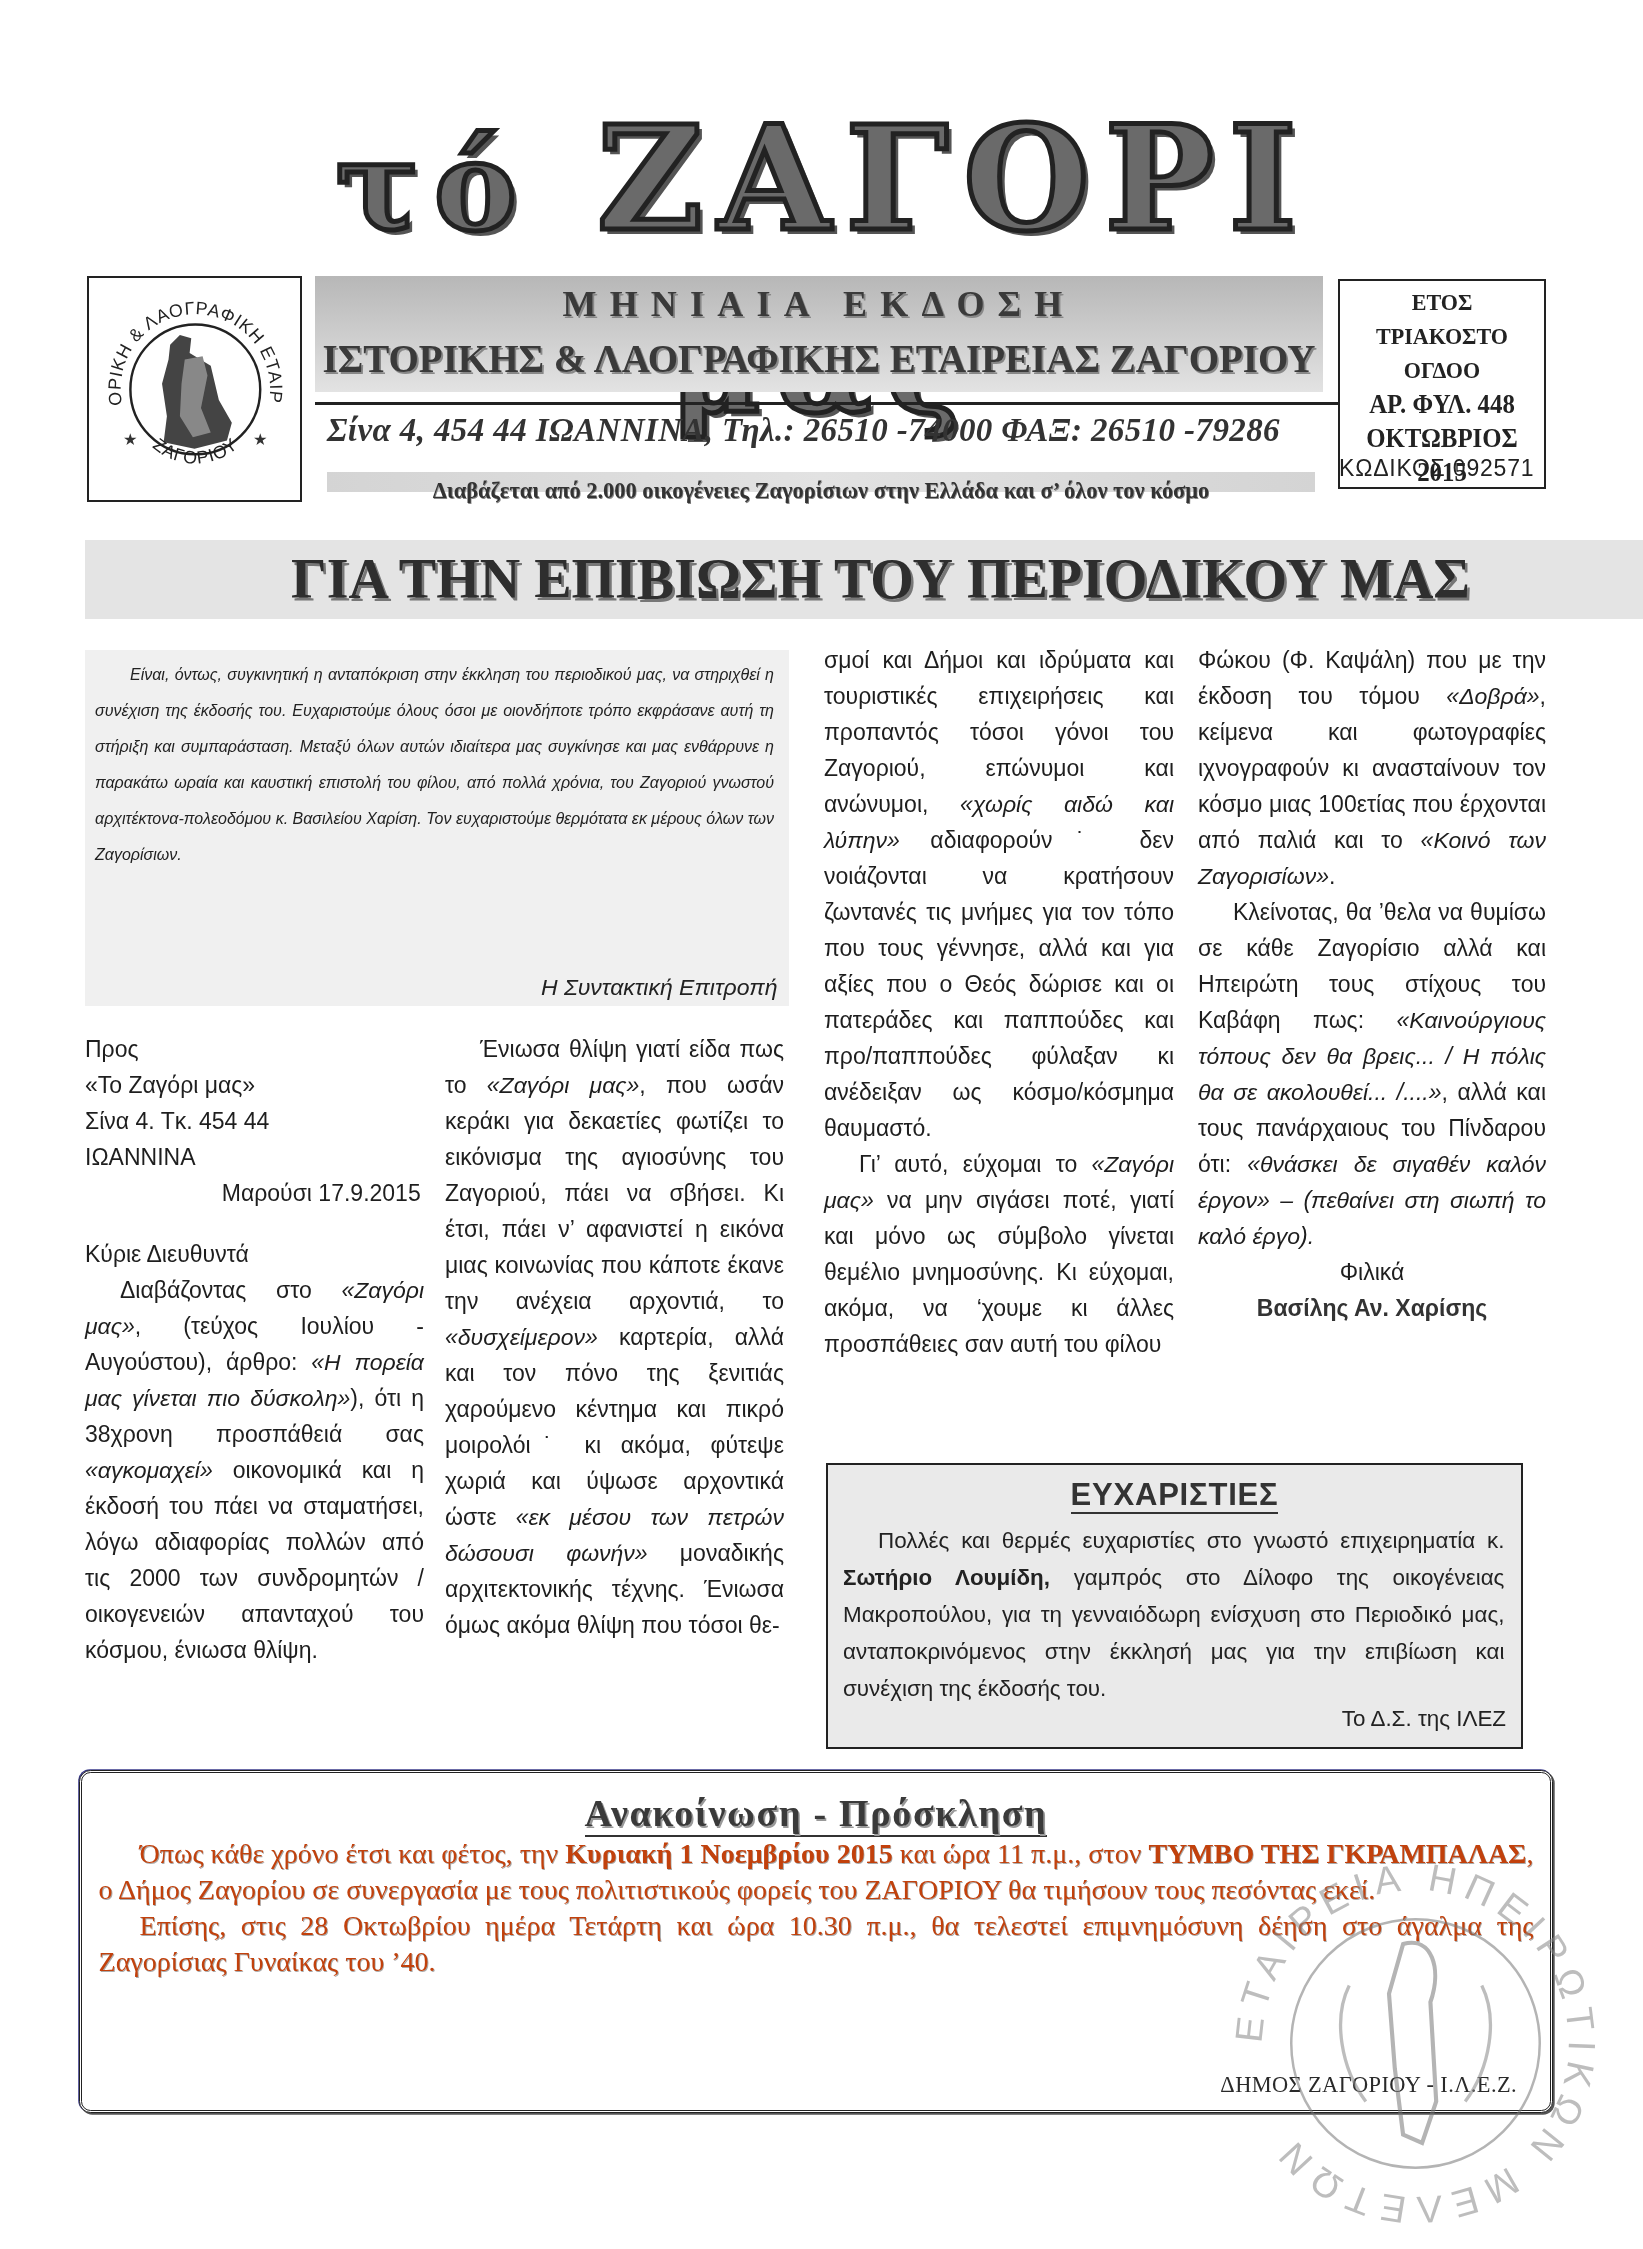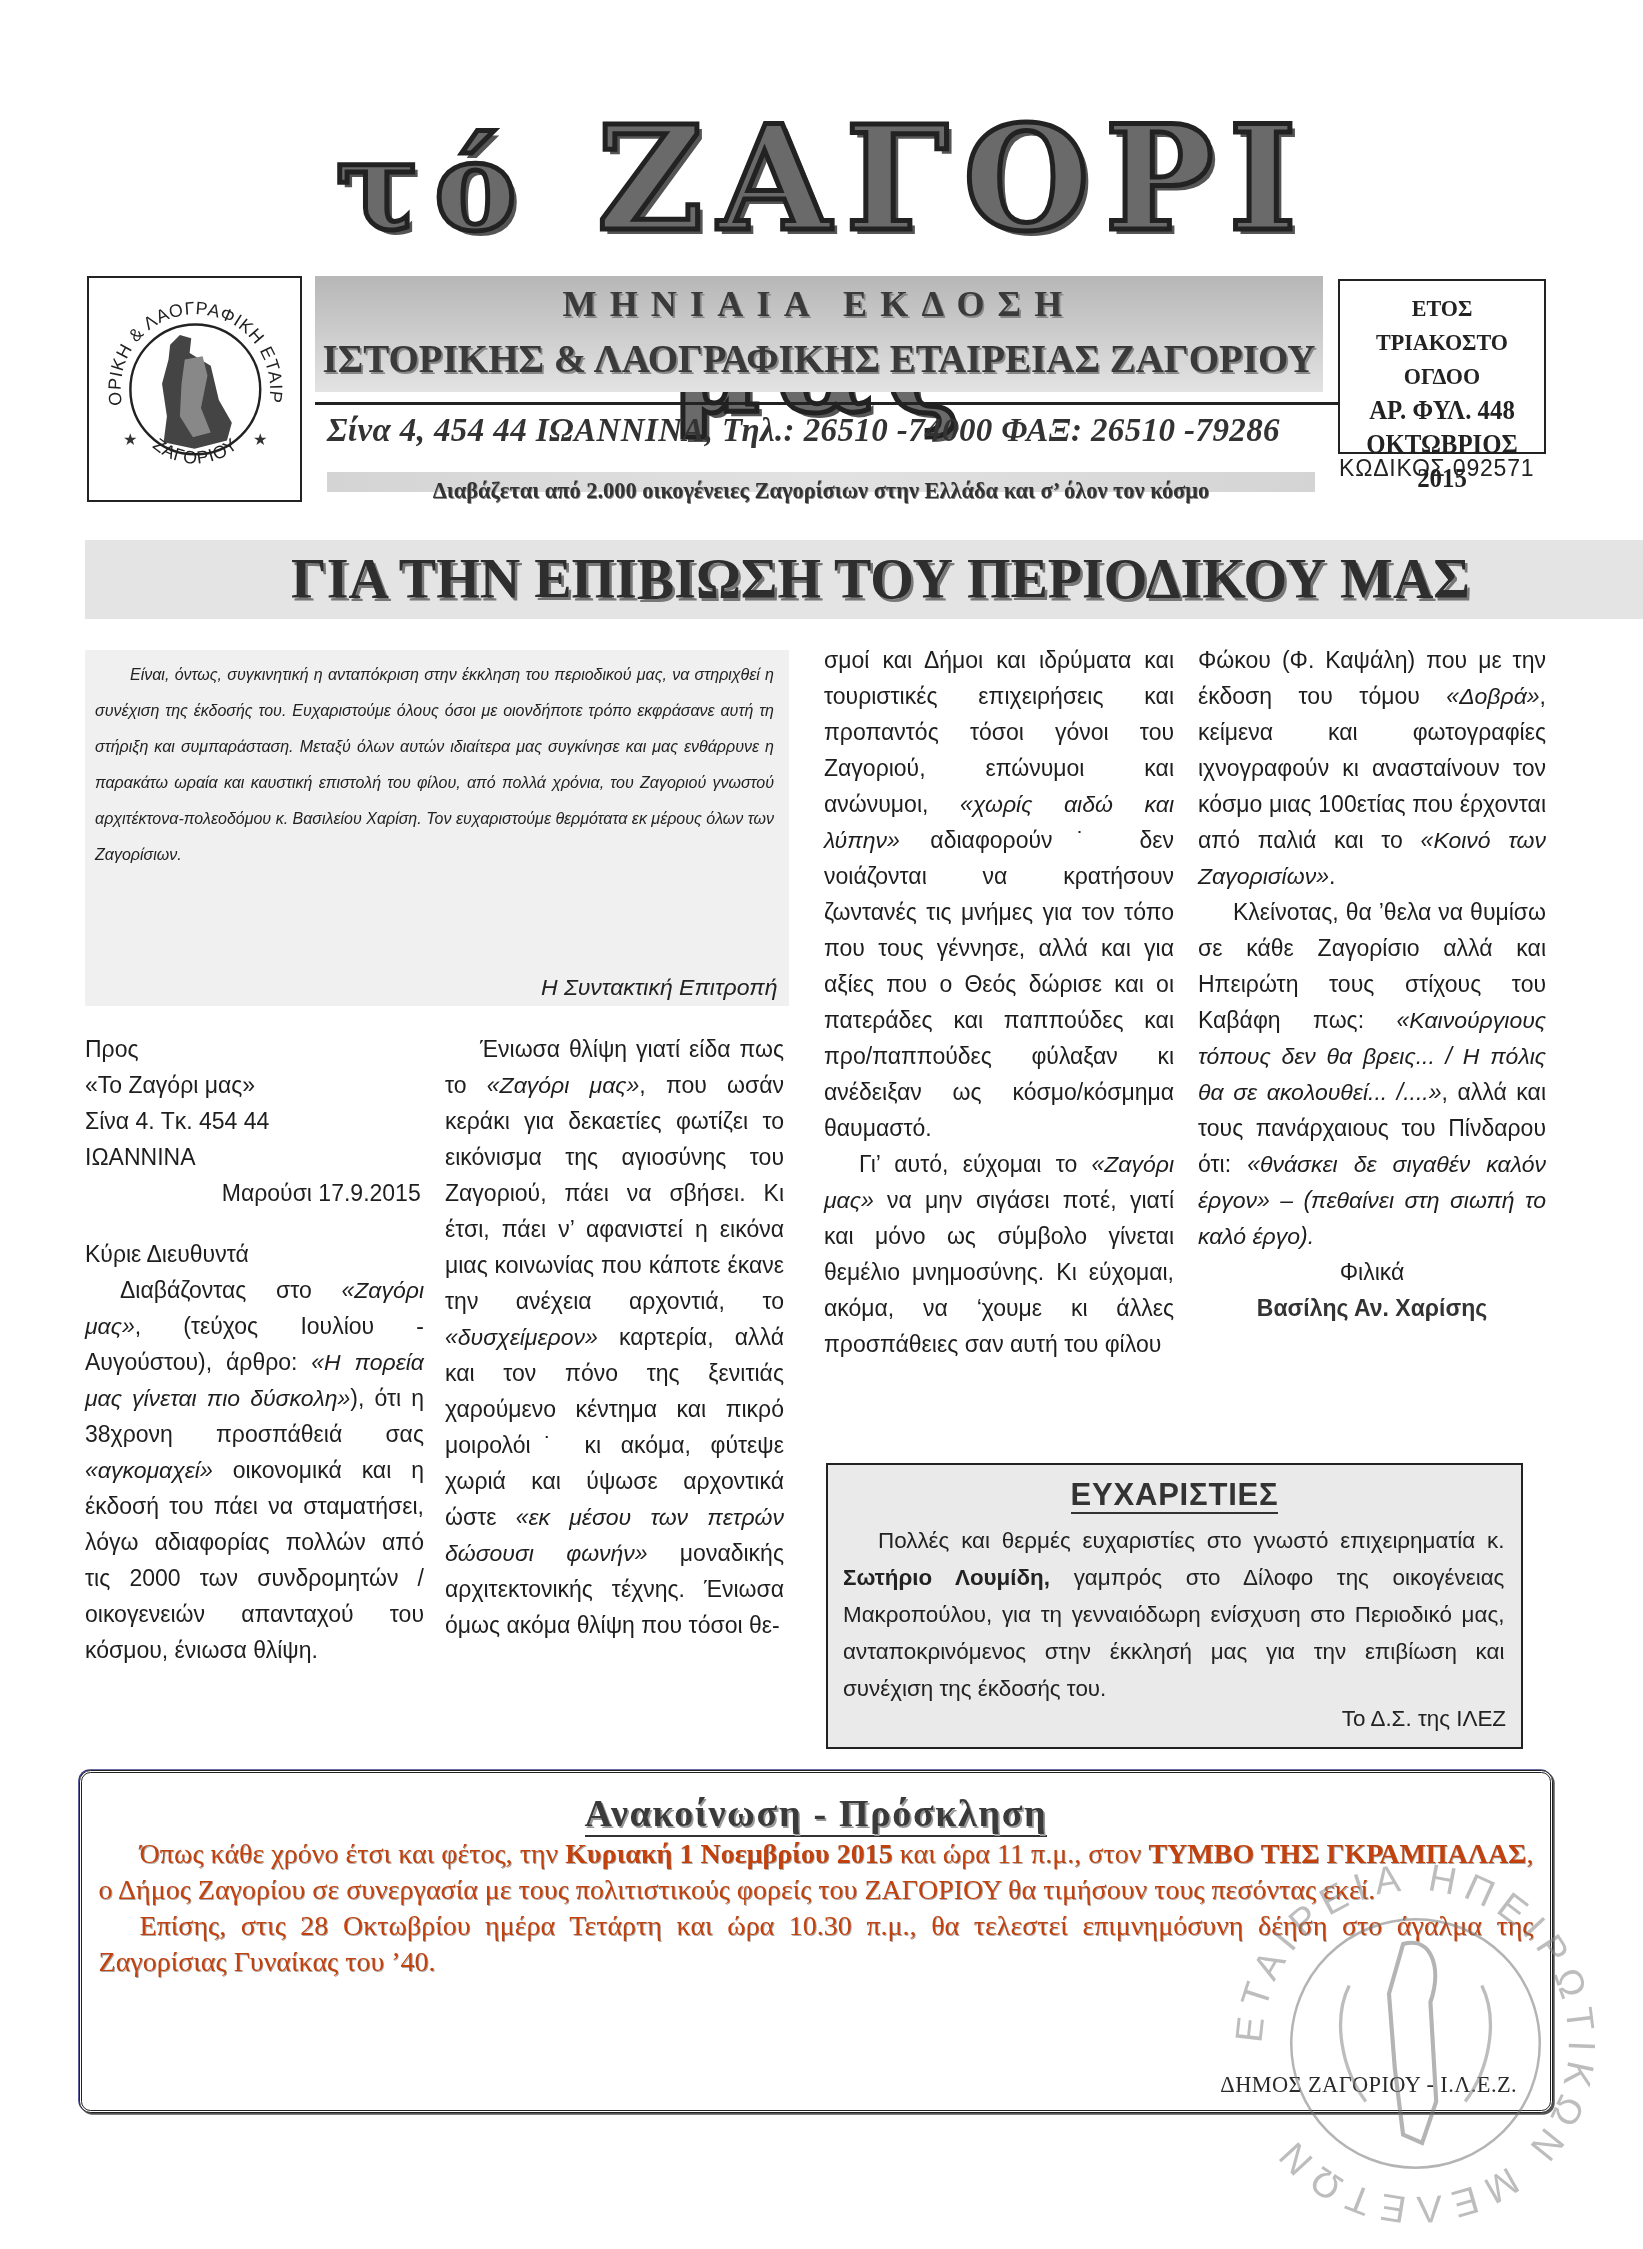--- a/index.html
+++ b/index.html
@@ -48,24 +48,24 @@
     font-family: "Liberation Serif", serif; font-style: italic; font-weight: bold;
     font-size: 33px; color: #333; letter-spacing: 0.4px; white-space: nowrap;
   }
   .pub-readers {
     position: absolute; left: 327px; top: 472px; width: 988px; height: 20px;
     background: linear-gradient(90deg, #d4d4d4, #e2e2e2, #d4d4d4);
     font-family: "Liberation Serif", serif; font-weight: bold; font-size: 22.4px; line-height: 38px;
     text-align: center; color: #333; white-space: nowrap; text-shadow: 0.8px 0.8px 0 #888;
   }
   .issue-box {
-    position: absolute; left: 1338px; top: 279px; width: 208px; height: 175px;
+    position: absolute; left: 1338px; top: 279px; width: 208px; height: 210px;
     border: 2.5px solid #222; background: #fff;
     font-family: "Liberation Serif", serif; font-weight: bold; color: #222;
-    text-align: center; padding-top: 10px;
+    text-align: center; padding-top: 4px;
   }
   .issue-box .ln { display: block; font-size: 24px; line-height: 34px; transform: scaleX(0.92); }
   .issue-box .ln.big { font-size: 27px; }
   .issue-code {
     position: absolute; left: 1339px; top: 455px; font-size: 23px; letter-spacing: 0.8px; color: #222;
     font-family: "Liberation Sans", sans-serif;
   }
 
   
   .headline {

